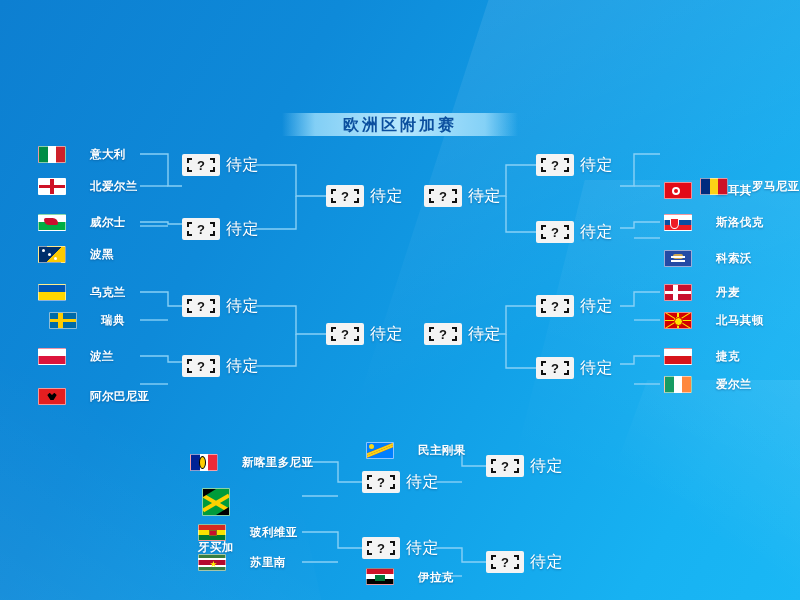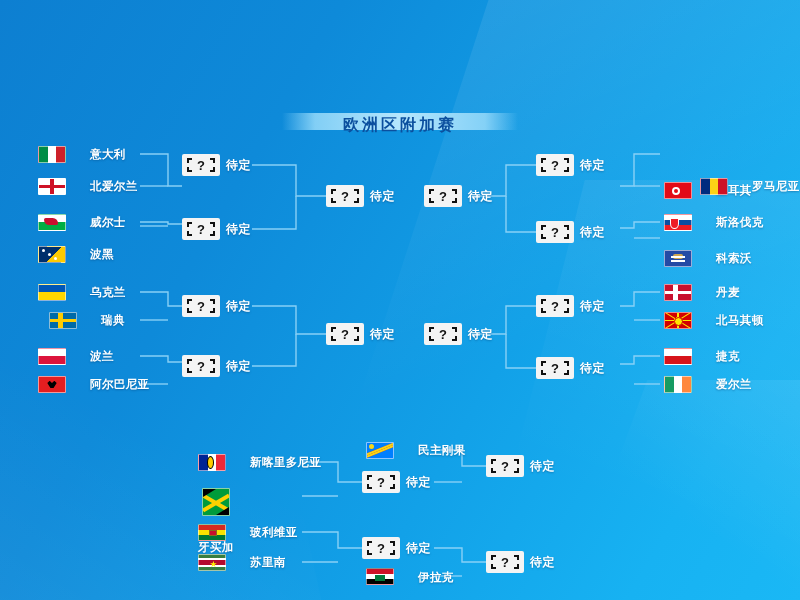--- a/index.html
+++ b/index.html
@@ -52,21 +52,21 @@
     font-size: 15px;
     font-weight: bold;
     letter-spacing: 1px;
     margin-top: 6px;
     text-shadow: 0 1px 3px rgba(0,40,90,0.3);
   }
 
   
   .section-banner {
     position: absolute;
-    height: 17px;
+    height: 23px;
     line-height: 23px;
     text-align: center;
     color: #0b4f9e;
     font-size: 16px;
     font-weight: bold;
     letter-spacing: 3px;
     background: linear-gradient(90deg, rgba(150,215,250,0.0) 0%, rgba(150,218,250,0.85) 14%, rgba(190,235,255,0.95) 50%, rgba(150,218,250,0.85) 86%, rgba(150,215,250,0.0) 100%);
   }
   #banner-europe { left: 282px; top: 113px; width: 236px; }
   #banner-inter  { left: 302px; top: 402px; width: 196px; }
@@ -113,21 +113,21 @@
   }
   .tbd .qbox .qm {
     color: #111; font-size: 13px; font-weight: bold; line-height: 1;
   }
   .tbd .qbox .c { position: absolute; width: 5px; height: 5px; border: 2px solid #111; }
   .tbd .qbox .c.tl { left: 5px;  top: 4px;  border-right: 0; border-bottom: 0; }
   .tbd .qbox .c.tr { right: 5px; top: 4px;  border-left: 0;  border-bottom: 0; }
   .tbd .qbox .c.bl { left: 5px;  bottom: 4px; border-right: 0; border-top: 0; }
   .tbd .qbox .c.br { right: 5px; bottom: 4px; border-left: 0;  border-top: 0; }
   .tbd .tname {
-    color: #ffffff; font-size: 12px; font-weight: bold; letter-spacing: 0.4px;
+    color: #ffffff; font-size: 16px; font-weight: normal; letter-spacing: 0.4px;
     text-shadow: 0 1px 2px rgba(0,50,100,0.4);
   }
 
   
   #lines { position: absolute; left: 0; top: 0; width: 800px; height: 600px; pointer-events: none; }
 </style>
 </head>
 <body>
 
 <div id="stage">
@@ -216,21 +216,21 @@
     <span class="flag" style="background: linear-gradient(rgb(0, 106, 167), rgb(0, 106, 167)) 0% 0% / cover;">
         <span style="position:absolute;left:0;top:41%;width:100%;height:20%;background:#FECC00;"></span>
         <span style="position:absolute;left:30%;top:0;width:20%;height:100%;background:#FECC00;"></span>
       </span>
     <span class="tname">瑞典</span>
   </div>
   <div class="team" style="left:38px; top:348px;">
     <span class="flag" style="background: linear-gradient(rgb(255, 255, 255) 0px, rgb(255, 255, 255) 50%, rgb(220, 20, 60) 50%, rgb(220, 20, 60) 100%) 0% 0% / cover;"></span>
     <span class="tname">波兰</span>
   </div>
-  <div class="team" style="left:38px; top:376px;">
+  <div class="team" style="left:38px; top:388px;">
     <span class="flag" style="background: linear-gradient(rgb(228, 30, 32), rgb(228, 30, 32)) 0% 0% / cover;">
         <span style="position:absolute;left:32%;top:25%;width:36%;height:50%;background:#000;clip-path:polygon(0 30%,25% 0,50% 30%,75% 0,100% 30%,65% 100%,35% 100%);"></span>
       </span>
     <span class="tname">阿尔巴尼亚</span>
   </div>
 
   <div class="team" style="left:664px; top:146px;margin-top:36px;">
     <span class="flag" style="background: linear-gradient(rgb(227, 10, 23), rgb(227, 10, 23)) 0% 0% / cover;">
         <span style="position:absolute;left:26%;top:27%;width:8px;height:8px;border:2px solid #fff;border-radius:50%;box-sizing:border-box;"></span>
       </span>
@@ -397,21 +397,21 @@
     <span class="qbox">
       <span class="c tl"></span>
         <span class="c tr"></span>
         <span class="c bl"></span>
         <span class="c br"></span>
       <span class="qm">?</span>
     </span>
     <span class="tname">待定</span>
   </div>
 
-  <div class="team" style="left:198px; top:454px;text-align:center;">
+  <div class="team" style="left:190px; top:454px;text-align:center;">
     <span class="flag" style="background: linear-gradient(90deg, rgb(0, 35, 149) 0px, rgb(0, 35, 149) 33.3%, rgb(255, 255, 255) 33.3%, rgb(255, 255, 255) 66.6%, rgb(237, 41, 57) 66.6%, rgb(237, 41, 57) 100%) 0% 0% / cover;">
         <span style="position:absolute;left:30%;top:8%;width:7px;height:13px;background:#FFCE00;border-radius:50%;border:1px solid #000;"></span>
       </span>
     <span class="tname">新喀里多尼亚</span>
   </div>
   <div class="team" style="left:198px; top:488px;flex-direction:column;">
     <span class="flag" style="background: linear-gradient(rgb(0, 155, 58), rgb(0, 155, 58)) 0% 0% / cover;">
         <span style="position:absolute;left:-6%;top:45%;width:115%;height:14%;background:#FED100;transform:rotate(30deg);"></span>
         <span style="position:absolute;left:-6%;top:45%;width:115%;height:14%;background:#FED100;transform:rotate(-30deg);"></span>
         <span style="position:absolute;left:0;top:0;width:0;height:0;border-top:8px solid #000;border-right:13px solid transparent;"></span>

